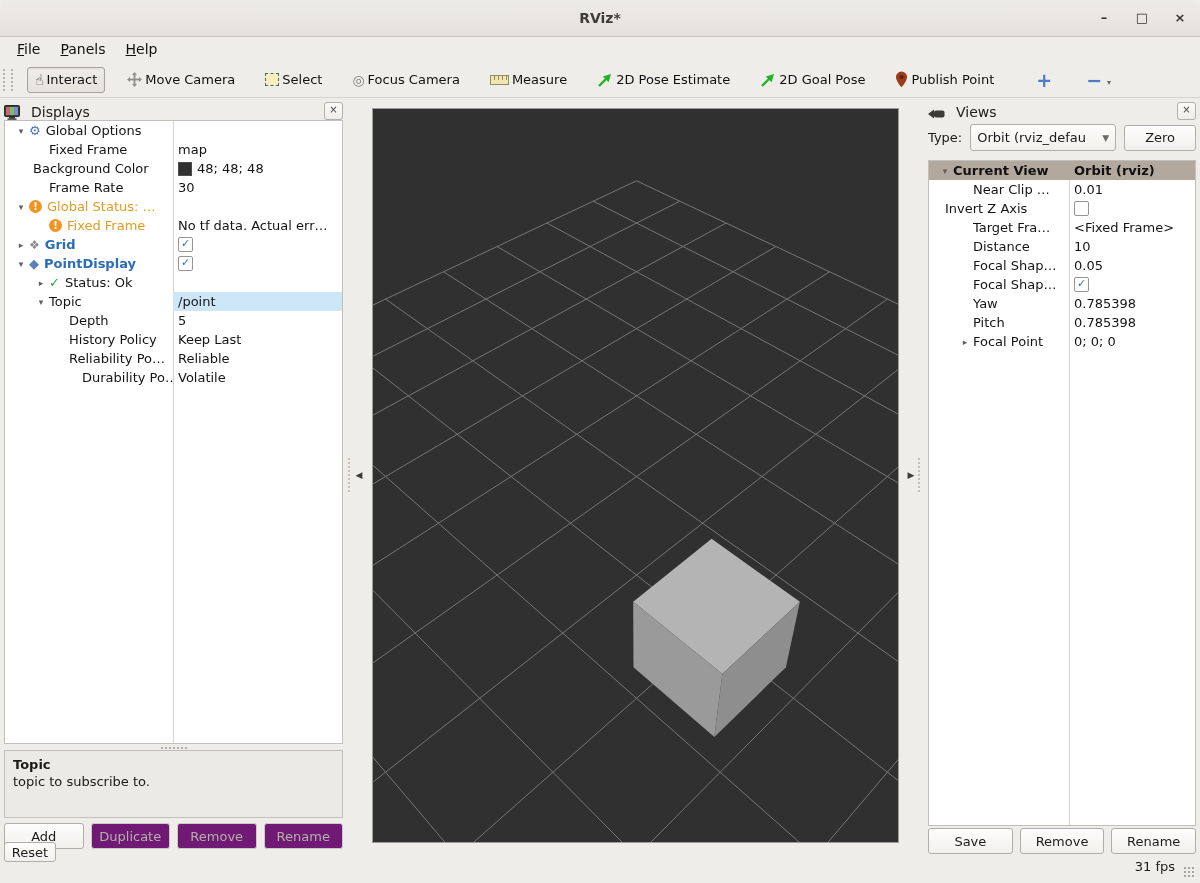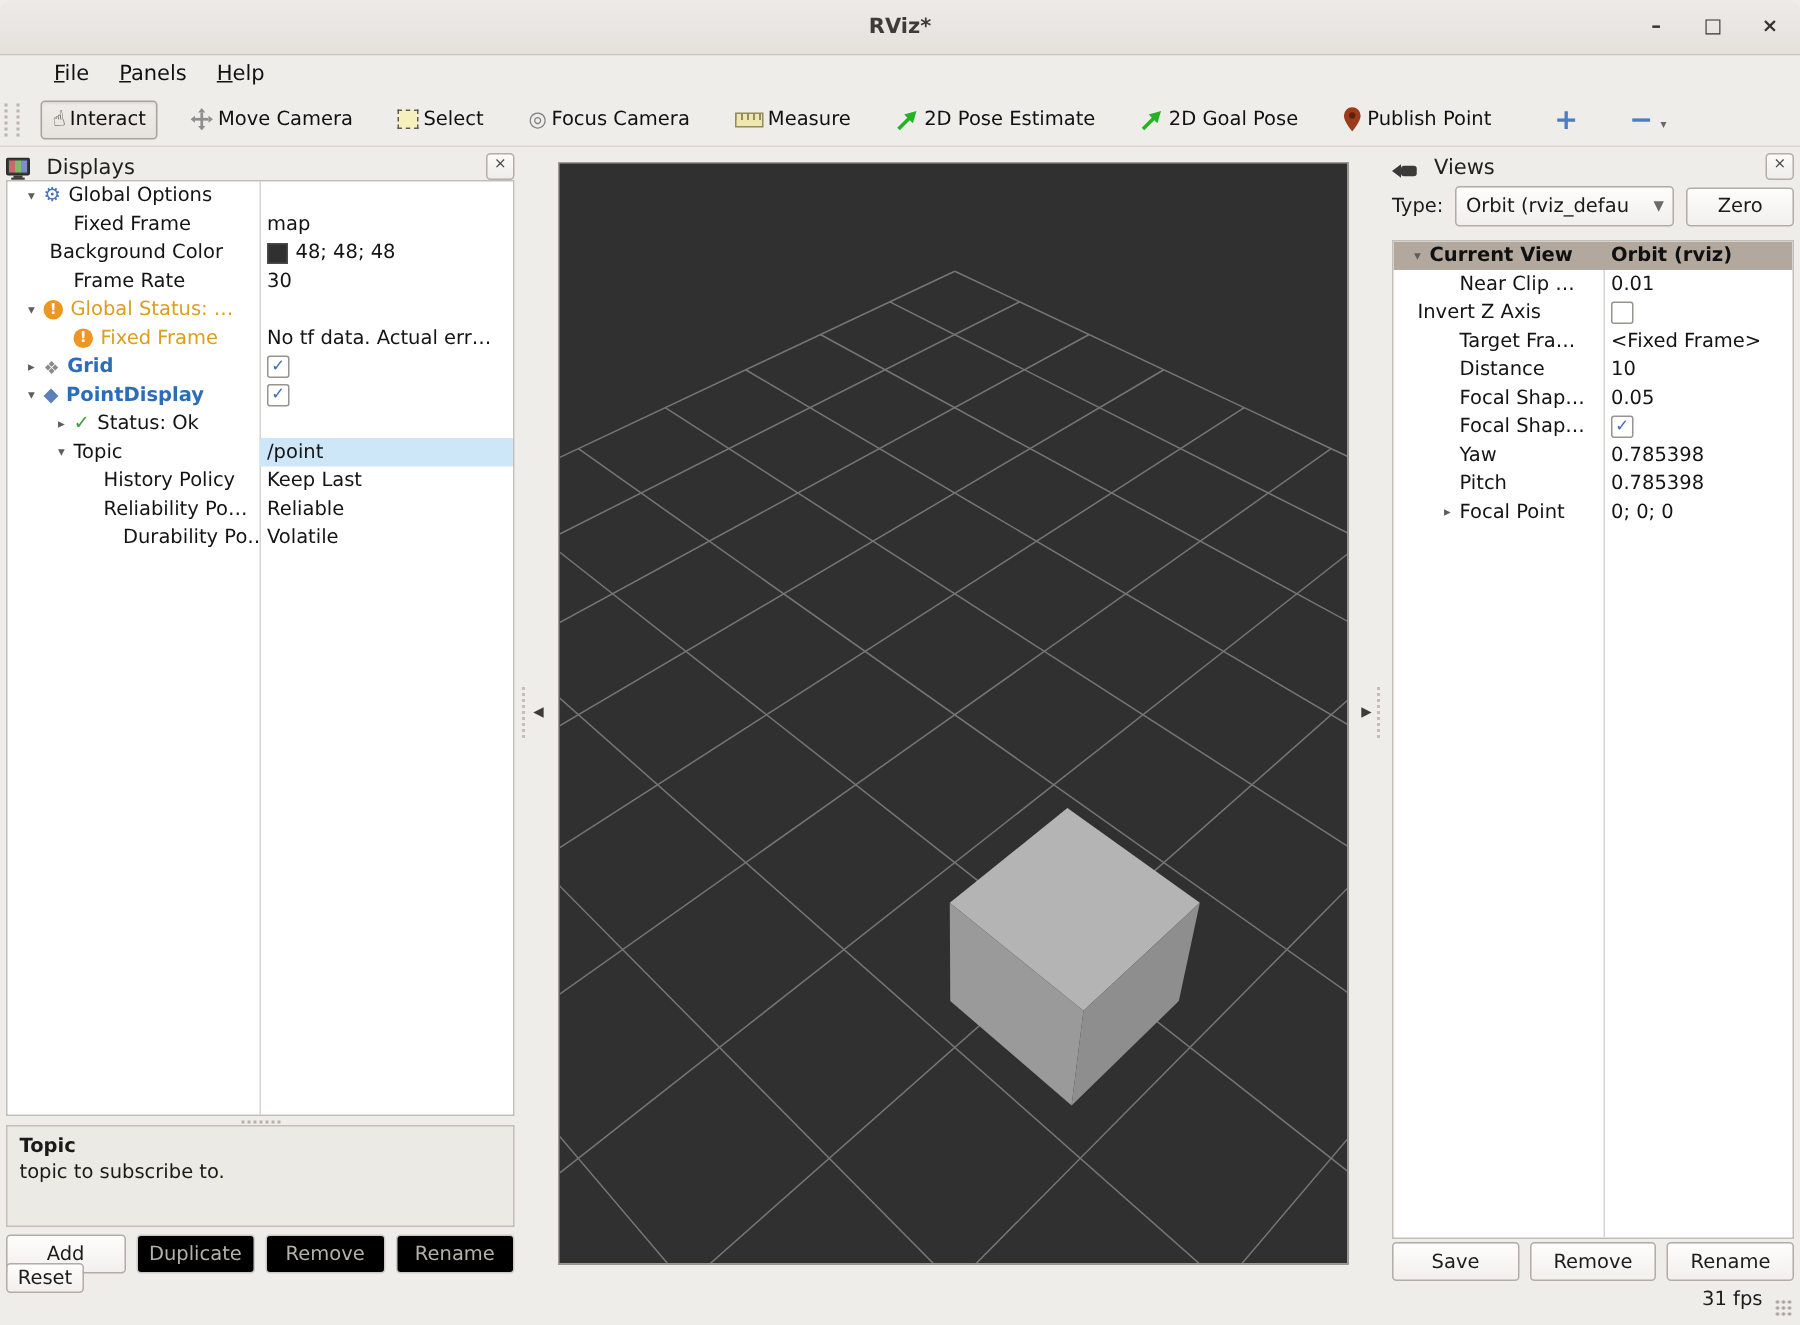--- a/index.html
+++ b/index.html
@@ -7,21 +7,21 @@
        font-family:"DejaVu Sans","Liberation Sans",sans-serif;font-size:13px;color:#1a1a1a;
        background:#efedea;}
   .abs{position:absolute}
   
   .titlebar{left:0;top:0;width:1200px;height:36px;background:linear-gradient(#edebe8,#e4e1dd);
             border-bottom:1px solid #c9c6c1;border-radius:8px 8px 0 0}
   .titlebar .title{width:100%;text-align:center;line-height:36px;font-weight:bold;color:#3d3c38;font-size:14px}
   .winbtns{right:12px;top:0;height:36px;display:flex;align-items:center;gap:22px}
   .winbtn{width:16px;height:16px;line-height:16px;text-align:center;color:#343330;font-size:13px;font-weight:bold;cursor:default}
   
-  .menubar{left:0;top:36px;width:1200px;height:26px;display:flex;align-items:center;padding-left:26px;box-sizing:border-box}
+  .menubar{left:0;top:36px;width:1200px;height:26px;display:flex;align-items:center;padding-left:7px;box-sizing:border-box}
   .menu-item{padding:2px 10px;font-size:14px;color:#111}
   .menu-item::first-letter{text-decoration:underline}
   
   .toolbar{left:0;top:62px;width:1200px;height:36px;display:flex;align-items:center;border-bottom:1px solid #d8d5d0;box-sizing:border-box}
   .tb-grip{width:6px;height:22px;margin-left:3px;border-left:2px dotted #b8b4ae;border-right:2px dotted #b8b4ae}
   .tool{display:flex;align-items:center;gap:3px;background:transparent;border:1px solid transparent;
         padding:4px 7px;margin-left:14px;font-size:13px;font-family:inherit;color:#111;border-radius:3px}
   .tool.active{border:1px solid #a8a39c;background:linear-gradient(#efede9,#e6e3de);box-shadow:inset 0 1px 2px rgba(0,0,0,.08)}
   .tool-label{white-space:nowrap}
   .ticon{display:inline-flex;align-items:center;justify-content:center}
@@ -65,21 +65,21 @@
   .ic-grid{color:#8a8a8a;font-size:12px}
   .ic-diamond{color:#5c80bb;font-size:13px}
   .ic-check{color:var(--ok_green);font-weight:bold;font-size:13px}
   
   .helpbox{background:#eceae5;border:1px solid #c2bfba;box-sizing:border-box;padding:5px 8px;font-size:13px;line-height:17px}
   .helpbox .ht{font-weight:bold}
   .drag-dots{height:4px;border-top:2px dotted #b5b1ab;width:26px;margin:0 auto}
   
   .btn{background:linear-gradient(#fefdfd,#f2f0ed);border:1px solid #b1ada8;border-radius:3px;
        font-family:inherit;font-size:13px;color:#1c1c1c;height:26px;text-align:center}
-  .btn:disabled{color:#b4b0aa;border-color:#cdc9c4;background:#000000}
+  .btn:disabled{color:#b4b0aa;border-color:#cdc9c4;background:#701a75}
   .btnrow{display:flex;gap:7px}
   
   .typerow{display:flex;align-items:center;gap:8px}
   .typesel{flex:0 0 146px;height:27px;border:1px solid #b1ada8;border-radius:3px;background:linear-gradient(#fdfdfc,#f1efec);
            display:flex;align-items:center;padding:0 6px;box-sizing:border-box}
   .typesel .selarrow{margin-left:auto;font-size:9px;color:#6c6a66}
   
   .viewport{left:372px;top:108px;width:527px;height:735px;background:var(--background_3d);border:1px solid #9e9a95;box-sizing:border-box;overflow:hidden}
   .viewport svg{display:block}
   
@@ -272,20 +272,29 @@
         </div>
         <div class="tv"></div>
       </div>
       <div class="trow selected">
         <div class="tl" style="padding-left: 28px;">
           <span class="exp">▾</span>
           <span class="tname">Topic</span>
         </div>
         <div class="tv">
           <span class="vtext">/point</span>
+        </div>
+      </div>
+      <div class="trow">
+        <div class="tl" style="padding-left: 48px;">
+          <span class="exp"></span>
+          <span class="tname">Depth</span>
+        </div>
+        <div class="tv">
+          <span class="vtext">5</span>
         </div>
       </div>
       <div class="trow">
         <div class="tl" style="padding-left: 48px;">
           <span class="exp"></span>
           <span class="tname">History Policy</span>
         </div>
         <div class="tv">
           <span class="vtext">Keep Last</span>
         </div>

